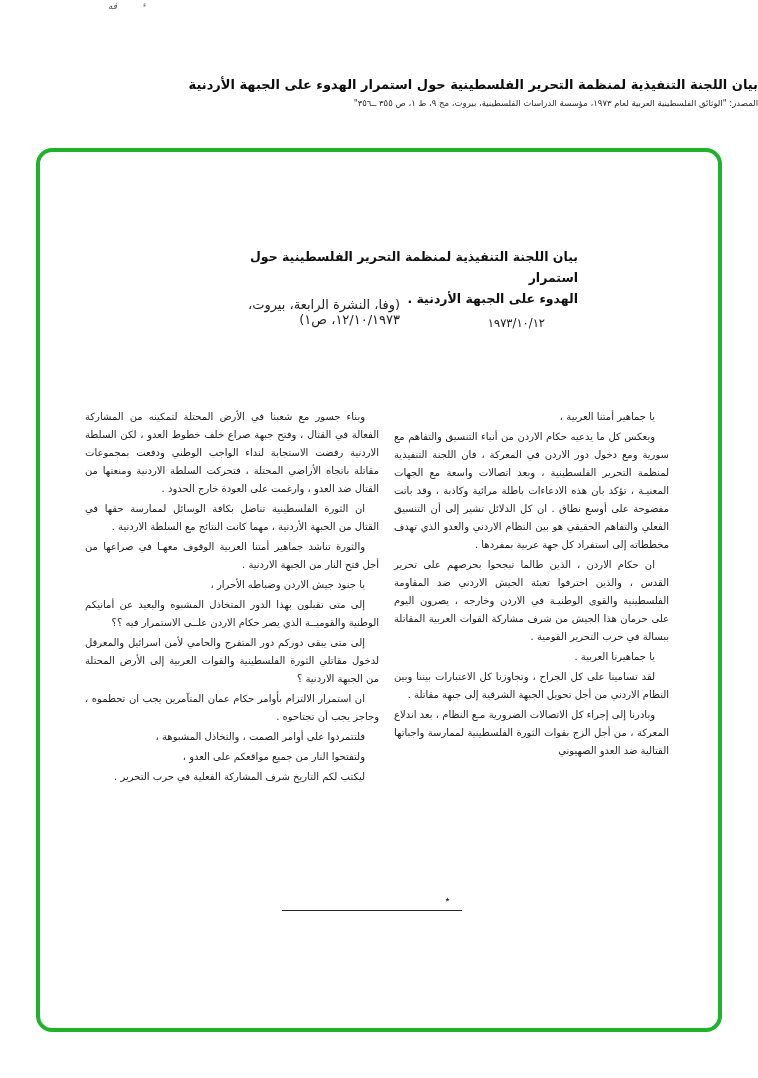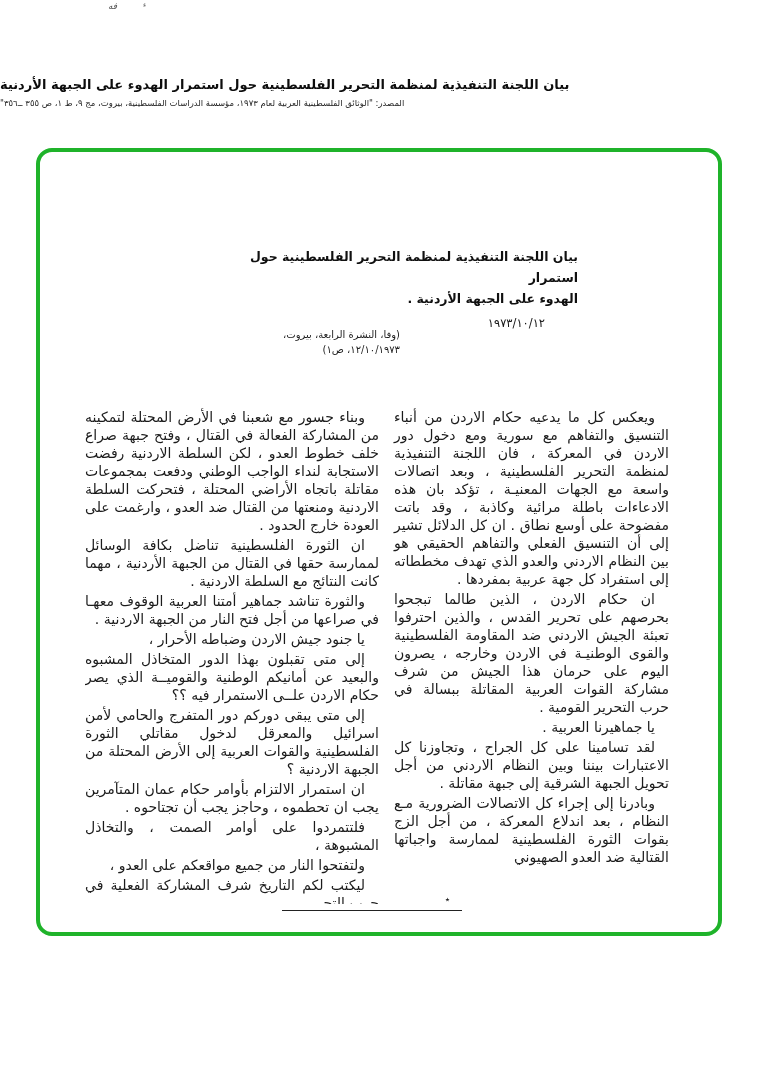--- a/index.html
+++ b/index.html
@@ -22,65 +22,65 @@
     position: absolute;
     color: #555;
     font-size: 9px;
     direction: rtl;
   }
   .scan-mark.m1 { left: 108px; top: 1px; font-style: italic; }
   .scan-mark.m2 { left: 143px; top: 1px; font-size: 7px; }
 
   .page-header {
     position: absolute; top: 76px; left: 0; width: 758px;
-    text-align: left; direction: rtl;
+    text-align: right; direction: rtl;
   }
   .header-title {
     font-weight: bold; font-size: 13px; line-height: 17px; color: #0d0d0d;
   }
   .header-source {
     font-size: 8.5px; line-height: 12px; margin-top: 4px; color: #262626;
   }
 
   .green-frame {
     position: absolute; left: 36px; top: 148px;
-    width: 686px; height: 788px;
+    width: 686px; height: 884px;
     border: 4px solid var(--frame_green, #1fb32a);
     border-radius: 16px;
     background: var(--paper, #fff);
   }
 
   .doc-title {
     position: absolute; top: 94px; right: 140px; width: 350px;
     direction: rtl; text-align: right;
     font-weight: bold; font-size: 12.5px; line-height: 21px; color: #101010;
   }
   .doc-title .line2 { padding-left: 130px; }
 
   .doc-date {
     position: absolute; top: 164px; right: 173px;
     direction: rtl; font-size: 11.5px; letter-spacing: 1px; color: #151515;
   }
   .doc-citation {
-    position: absolute; top: 175px; left: 190px; width: 170px;
+    position: absolute; top: 145px; left: 190px; width: 170px;
     direction: rtl; text-align: right;
-    font-size: 10px; line-height: 15px; color: #1d1d1d;
+    font-size: 13px; line-height: 15px; color: #1d1d1d;
   }
 
   .columns {
     position: absolute; top: 256px; left: 45px; width: 584px; height: 496px;
     display: flex; direction: rtl; gap: 15px;
     overflow: hidden;
   }
   .col { direction: rtl; }
   .col-right { width: 275px; }
   .col-left  { width: 294px; }
   .para {
     margin: 0 0 2px 0;
-    font-size: 14px; line-height: 18px;
+    font-size: 10px; line-height: 18px;
     text-align: justify; text-indent: 14px;
     color: #1b1b1b;
   }
 
   .footer-mark {
     position: absolute; top: 742px; left: 405px;
     font-size: 9px; color: #222;
   }
   .footer-rule {
     position: absolute; top: 758px; left: 242px; width: 180px;
@@ -107,20 +107,21 @@
 
   <div class="doc-date">١٩٧٣/١٠/١٢</div>
 
   <div class="doc-citation">
     <div>(وفا، النشرة الرابعة، بيروت،</div>
     <div>١٢/١٠/١٩٧٣، ص١)</div>
   </div>
 
   <div class="columns">
     <div class="col col-right">
+      <p class="para">يا جماهير أمتنا العربية ،</p>
       <p class="para">ويعكس كل ما يدعيه حكام الاردن من أنباء التنسيق والتفاهم مع سورية ومع دخول دور الاردن في المعركة ، فان اللجنة التنفيذية لمنظمة التحرير الفلسطينية ، وبعد اتصالات واسعة مع الجهات المعنيـة ، تؤكد بان هذه الادعاءات باطلة مرائية وكاذبة ، وقد باتت مفضوحة على أوسع نطاق . ان كل الدلائل تشير إلى أن التنسيق الفعلي والتفاهم الحقيقي هو بين النظام الاردني والعدو الذي تهدف مخططاته إلى استفراد كل جهة عربية بمفردها .</p>
       <p class="para">ان حكام الاردن ، الذين طالما تبجحوا بحرصهم على تحرير القدس ، والذين احترفوا تعبئة الجيش الاردني ضد المقاومة الفلسطينية والقوى الوطنيـة في الاردن وخارجه ، يصرون اليوم على حرمان هذا الجيش من شرف مشاركة القوات العربية المقاتلة ببسالة في حرب التحرير القومية .</p>
       <p class="para">يا جماهيرنا العربية .</p>
       <p class="para">لقد تسامينا على كل الجراح ، وتجاوزنا كل الاعتبارات بيننا وبين النظام الاردني من أجل تحويل الجبهة الشرقية إلى جبهة مقاتلة .</p>
       <p class="para">وبادرنا إلى إجراء كل الاتصالات الضرورية مـع النظام ، بعد اندلاع المعركة ، من أجل الزج بقوات الثورة الفلسطينية لممارسة واجباتها القتالية ضد العدو الصهيوني</p>
     </div>
     <div class="col col-left">
       <p class="para">وبناء جسور مع شعبنا في الأرض المحتلة لتمكينه من المشاركة الفعالة في القتال ، وفتح جبهة صراع خلف خطوط العدو ، لكن السلطة الاردنية رفضت الاستجابة لنداء الواجب الوطني ودفعت بمجموعات مقاتلة باتجاه الأراضي المحتلة ، فتحركت السلطة الاردنية ومنعتها من القتال ضد العدو ، وارغمت على العودة خارج الحدود .</p>
       <p class="para">ان الثورة الفلسطينية تناضل بكافة الوسائل لممارسة حقها في القتال من الجبهة الأردنية ، مهما كانت النتائج مع السلطة الاردنية .</p>
       <p class="para">والثورة تناشد جماهير أمتنا العربية الوقوف معهـا في صراعها من أجل فتح النار من الجبهة الاردنية .</p>

